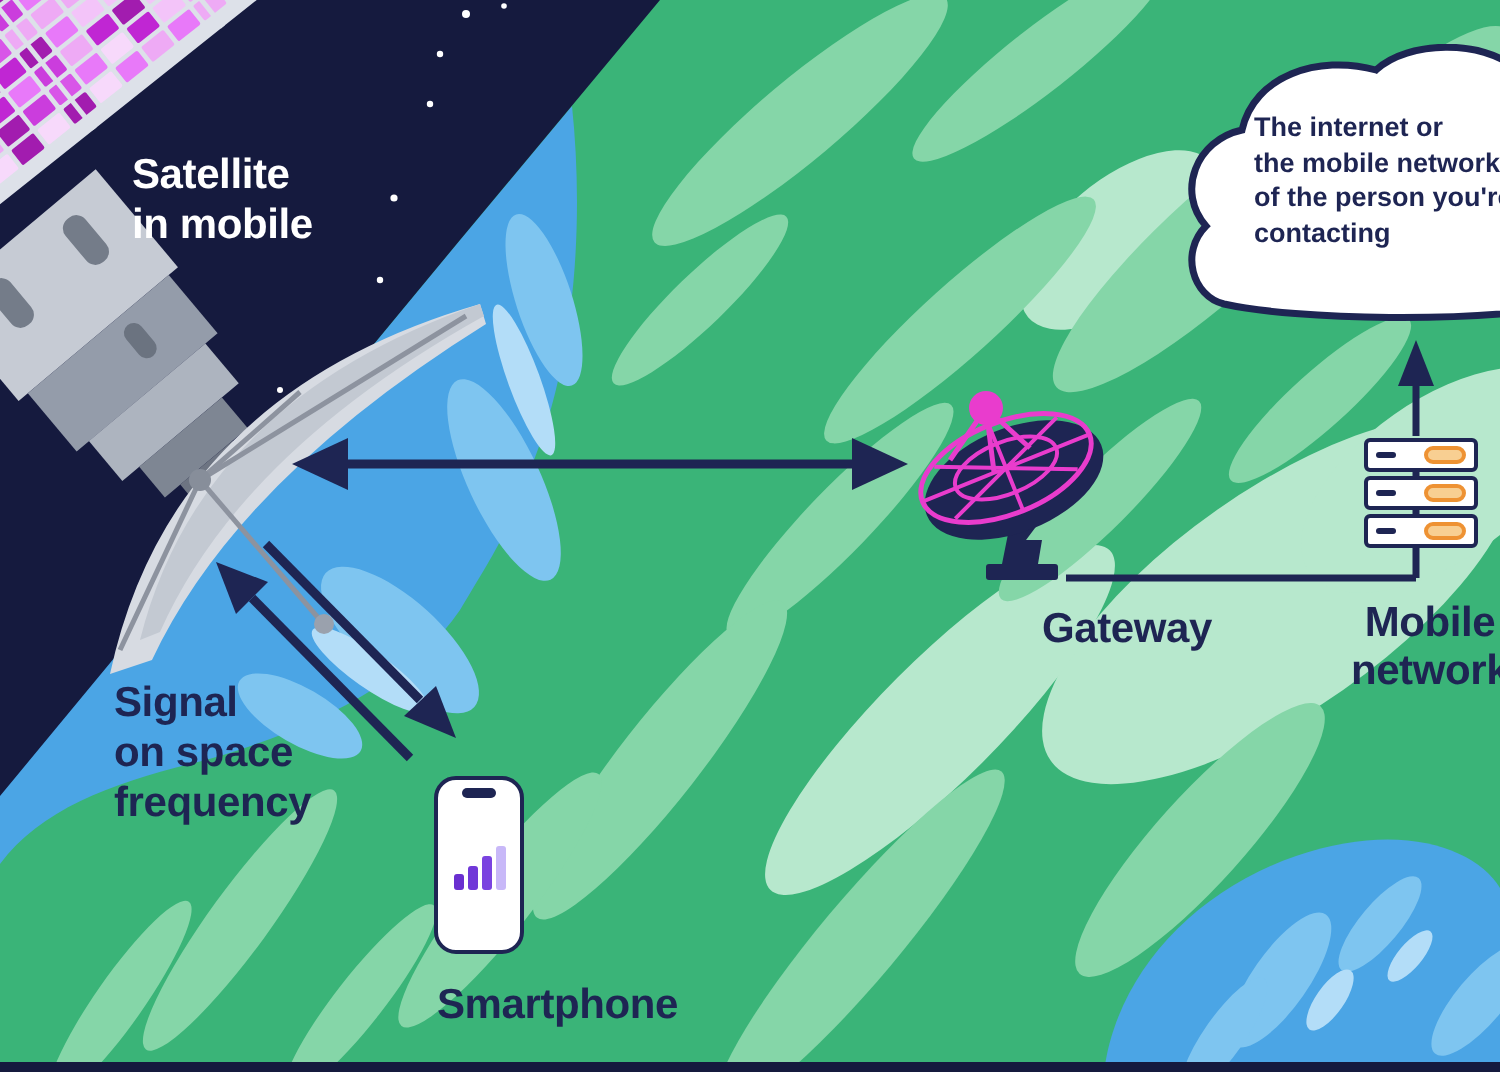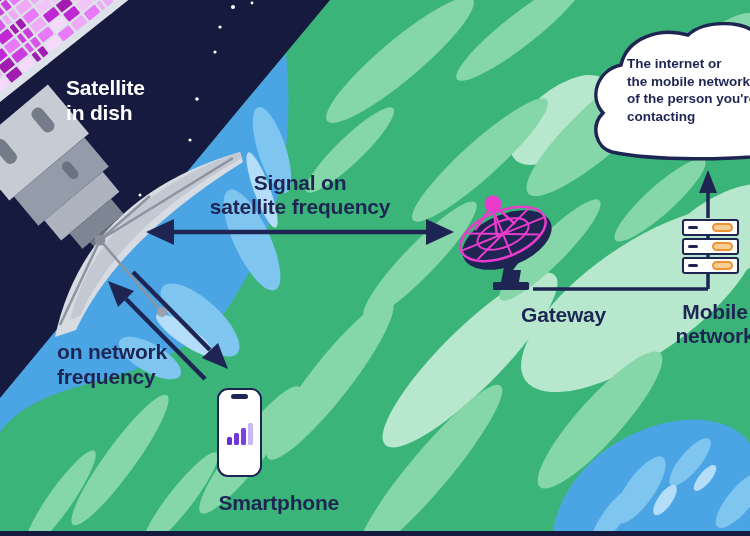--- a/index.html
+++ b/index.html
@@ -384,30 +384,27 @@
     <div class="bars">
       <span class="bar1"></span>
         <span class="bar2"></span>
         <span class="bar3"></span>
         <span class="bar4"></span>
     </div>
   </div>
 
   <div class="label label-space">
     <div>Satellite</div>
-    <div>in dish</div>
-  </div>
-
-  <div class="label label-satfreq">
-    <div>Signal on</div>
-    <div>satellite frequency</div>
-  </div>
+    <div>in mobile</div>
+  </div>
+
 
   <div class="label label-mobilefreq">
-    <div>on network</div>
+    <div>Signal</div>
+    <div>on space</div>
     <div>frequency</div>
   </div>
 
   <div class="label label-phone">Smartphone</div>
 
   <div class="label label-gateway">
     <div>Gateway</div>
   </div>
 
   <div class="label label-network">

